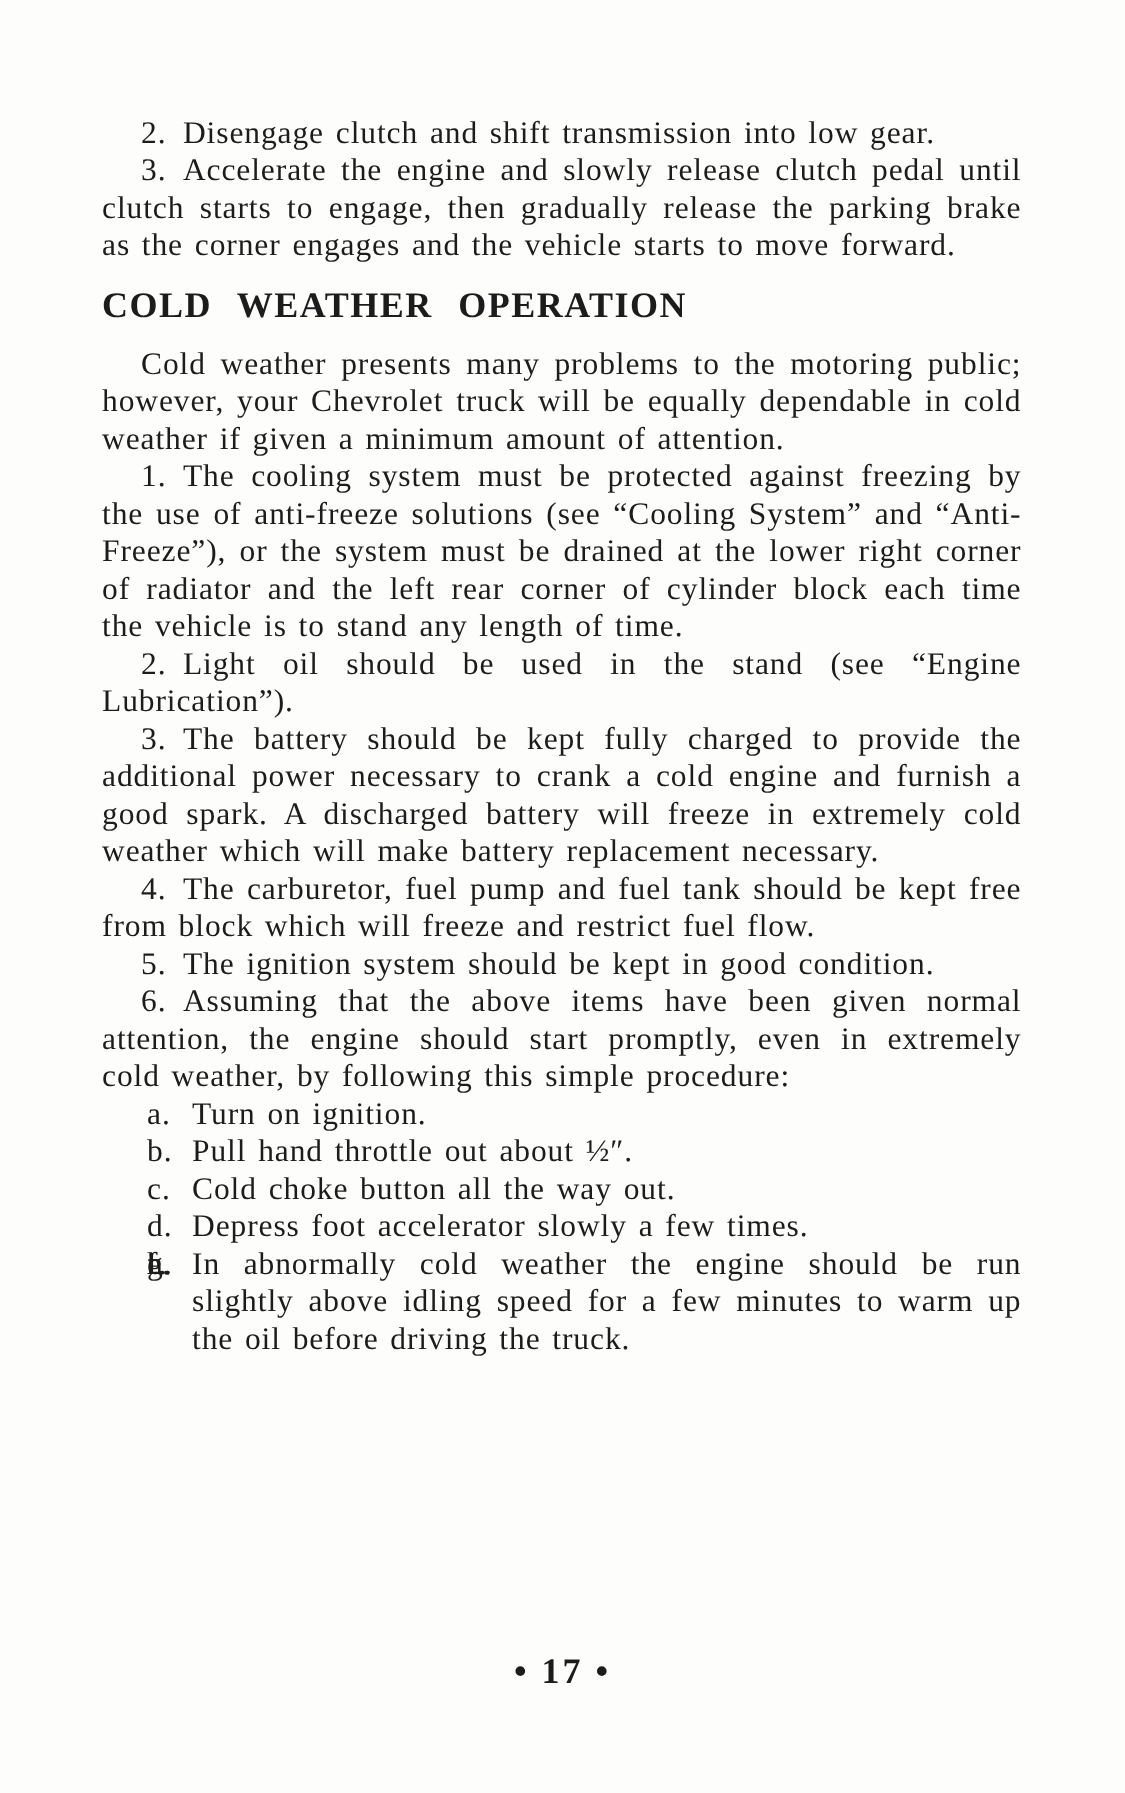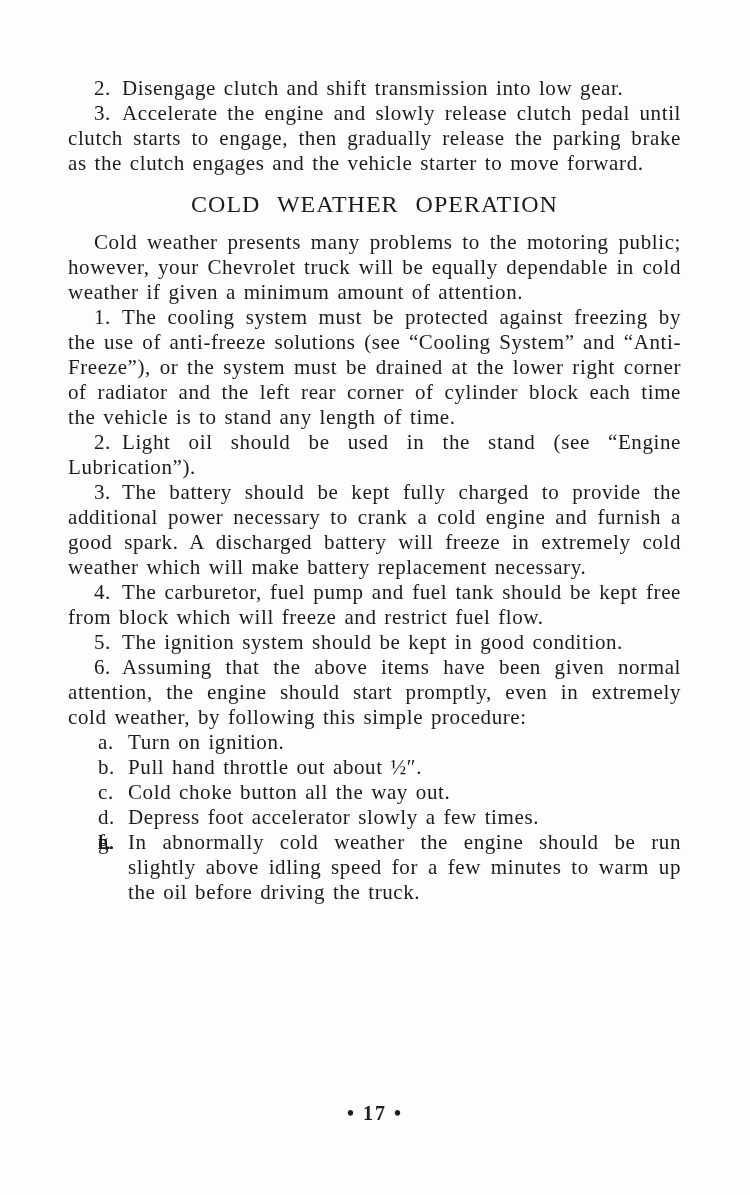--- a/index.html
+++ b/index.html
@@ -31,22 +31,21 @@
     text-indent: 26px;
     text-align: justify;
   }
   .num {
     margin-right: 11px;
   }
   .heading {
     margin: 15px 0 12px 0;
     font-size: 24px;
     line-height: 27px;
-    font-weight: normal;
-    text-align: center;
+    font-weight: bold;
     text-indent: 0;
     letter-spacing: 1px;
     word-spacing: 10px;
   }
   .proc-list {
     margin: 0;
   }
   .proc-item {
     position: relative;
     padding-left: 60px;
@@ -56,34 +55,34 @@
     position: absolute;
     left: 30px;
     top: 0;
   }
   .footer {
     position: absolute;
     left: 0;
     top: 1102px;
     width: 750px;
     text-align: center;
-    font-size: 20px;
+    font-size: 24px;
     font-weight: bold;
     letter-spacing: 2px;
     color: #1c1c1c;
   }
 </style>
 </head>
 <body>
 
 <div class="page">
   <div class="text-block">
 
     <p class="para"><span class="num">2.</span><span>Disengage clutch and shift transmission into low gear.</span></p>
-    <p class="para"><span class="num">3.</span><span>Accelerate the engine and slowly release clutch pedal until clutch starts to engage, then gradually release the parking brake as the clutch engages and the vehicle starter to move forward.</span></p>
+    <p class="para"><span class="num">3.</span><span>Accelerate the engine and slowly release clutch pedal until clutch starts to engage, then gradually release the parking brake as the corner engages and the vehicle starts to move forward.</span></p>
 
     <h2 class="heading">COLD WEATHER OPERATION</h2>
 
     <p class="para">Cold weather presents many problems to the motoring public; however, your Chevrolet truck will be equally dependable in cold weather if given a minimum amount of attention.</p>
 
     <p class="para"><span class="num">1.</span><span>The cooling system must be protected against freezing by the use of anti-freeze solutions (see “Cooling System” and “Anti-Freeze”), or the system must be drained at the lower right corner of radiator and the left rear corner of cylinder block each time the vehicle is to stand any length of time.</span></p>
     <p class="para"><span class="num">2.</span><span>Light oil should be used in the stand (see “Engine Lubrication”).</span></p>
     <p class="para"><span class="num">3.</span><span>The battery should be kept fully charged to provide the additional power necessary to crank a cold engine and furnish a good spark. A discharged battery will freeze in extremely cold weather which will make battery replacement necessary.</span></p>
     <p class="para"><span class="num">4.</span><span>The carburetor, fuel pump and fuel tank should be kept free from block which will freeze and restrict fuel flow.</span></p>
     <p class="para"><span class="num">5.</span><span>The ignition system should be kept in good condition.</span></p>

